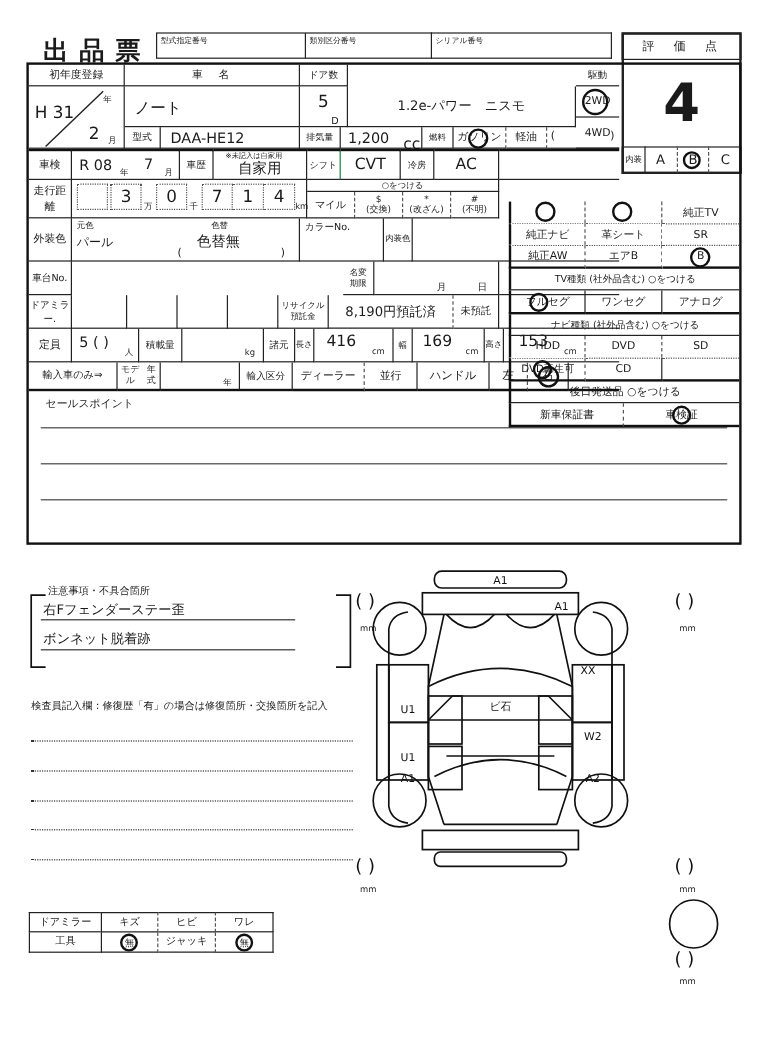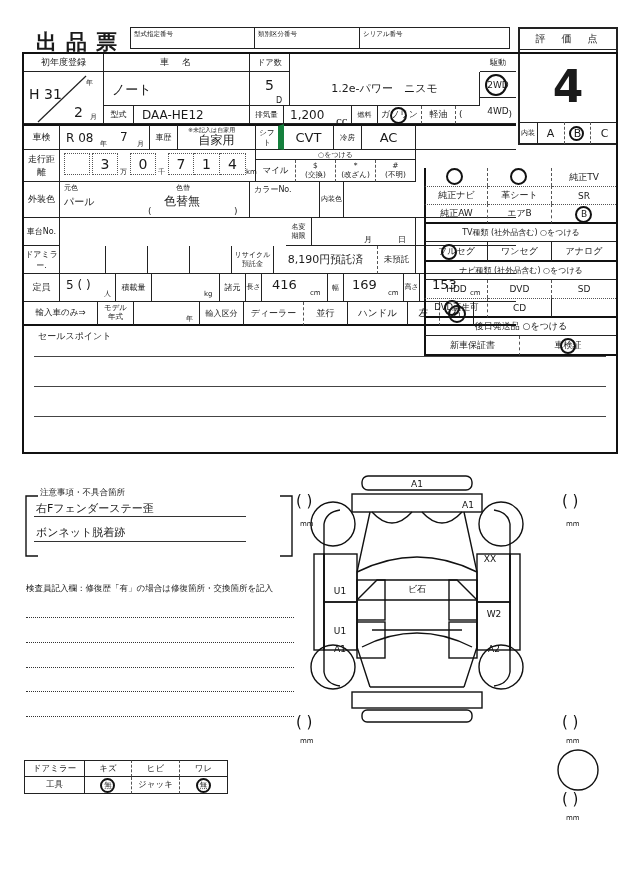--- a/index.html
+++ b/index.html
@@ -136,21 +136,21 @@
     <div class="c" style="width:100%;height:100%;font-size:8px;">型式</div>
   </div>
   <div class="bx" style="left:134px;top:106px;width:116px;height:18px;border:none;border-right:1px solid #222;border-bottom:1px solid #222;">
     <span class="val" style="left:8px;top:2px;font-size:12px;">DAA-HE12</span>
   </div>
   <div class="bx" style="left:250px;top:106px;width:34px;height:18px;border:none;border-right:1px solid #222;border-bottom:1px solid #222;">
     <div class="c" style="width:100%;height:100%;font-size:7.5px;">排気量</div>
   </div>
   <div class="bx" style="left:284px;top:106px;width:68px;height:18px;border:none;border-right:1px solid #222;border-bottom:1px solid #222;">
     <span class="val" style="left:6px;top:2px;font-size:12px;">1,200</span>
-    <span class="val" style="left:52px;top:7px;font-size:13px;font-family:Liberation Serif, serif;">cc</span>
+    <span class="val" style="left:52px;top:7px;font-size:13px;">cc</span>
   </div>
   <div class="bx" style="left:352px;top:106px;width:26px;height:18px;border:none;border-right:1px solid #222;border-bottom:1px solid #222;">
     <div class="c" style="width:100%;height:100%;font-size:7px;">燃料</div>
   </div>
   <div class="bx" style="left:378px;top:106px;width:44px;height:18px;border:none;border-right:1px dashed #555;border-bottom:1px solid #222;">
     <div class="c" style="width:100%;height:100%;font-size:9px;">ガソリン</div>
   </div>
   <div class="omark" style="left:390px;top:107px;width:17px;height:17px;"></div>
   <div class="bx" style="left:422px;top:106px;width:34px;height:18px;border:none;border-right:1px dashed #555;border-bottom:1px solid #222;">
     <div class="c" style="width:100%;height:100%;font-size:9px;">軽油</div>
@@ -169,21 +169,21 @@
     <span class="val" style="left:60px;top:4px;font-size:12px;">7</span>
     <span class="val" style="left:77px;top:13px;font-size:7px;">月</span>
   </div>
   <div class="bx" style="left:150px;top:124px;width:28px;height:26px;border:none;border-right:1px solid #222;border-bottom:1px solid #222;border-top:2px solid #111;">
     <div class="c" style="width:100%;height:100%;font-size:8px;">車歴</div>
   </div>
   <div class="bx" style="left:178px;top:124px;width:78px;height:26px;border:none;border-right:1px solid #222;border-bottom:1px solid #222;border-top:2px solid #111;">
     <span class="val" style="left:10px;top:0px;font-size:6px;">※未記入は自家用</span>
     <div class="c" style="width:100%;height:100%;padding-top:6px;font-size:12px;">自家用</div>
   </div>
-  <div class="bx" style="left:256px;top:124px;width:28px;height:26px;border:none;border-right:6px solid #15803d;border-bottom:1px solid #222;border-top:2px solid #111;">
+  <div class="bx" style="left:256px;top:124px;width:28px;height:26px;border:none;border-right:1px solid #15803d;border-bottom:1px solid #222;border-top:2px solid #111;">
     <div class="c" style="width:100%;height:100%;font-size:7.5px;">シフト</div>
   </div>
   <div class="bx" style="left:284px;top:124px;width:50px;height:26px;border:none;border-right:1px solid #222;border-bottom:1px solid #222;border-top:2px solid #111;">
     <div class="c" style="width:100%;height:100%;font-size:13px;">CVT</div>
   </div>
   <div class="bx" style="left:334px;top:124px;width:28px;height:26px;border:none;border-right:1px solid #222;border-bottom:1px solid #222;border-top:2px solid #111;">
     <div class="c" style="width:100%;height:100%;font-size:7.5px;">冷房</div>
   </div>
   <div class="bx" style="left:362px;top:124px;width:54px;height:26px;border:none;border-right:1px solid #222;border-bottom:1px solid #222;border-top:2px solid #111;">
     <div class="c" style="width:100%;height:100%;font-size:13px;">AC</div>
@@ -336,21 +336,21 @@
   </div>
   <div class="bx" style="left:420px;top:274px;width:96px;height:28px;border:none;border-bottom:1px solid #222;">
     <span class="val" style="left:12px;top:3px;font-size:13px;">153</span>
     <span class="val" style="left:50px;top:15px;font-size:7px;">cm</span>
   </div>
 
   <div class="bx" style="left:24px;top:302px;width:74px;height:24px;border:none;border-right:1px solid #222;border-bottom:2px solid #111;">
     <div class="c" style="width:100%;height:100%;font-size:8.5px;">輸入車のみ⇒</div>
   </div>
   <div class="bx" style="left:98px;top:302px;width:36px;height:24px;border:none;border-right:1px solid #222;border-bottom:2px solid #111;">
-    <div class="c" style="width:100%;height:100%;flex-direction:column;font-size:7.5px;line-height:1.15;">
+    <div class="c" style="width:100%;height:100%;flex-direction:row;font-size:7.5px;line-height:1.15;">
       <span>モデル</span>
       <span>年式</span>
     </div>
   </div>
   <div class="bx" style="left:134px;top:302px;width:66px;height:24px;border:none;border-right:1px solid #222;border-bottom:2px solid #111;">
     <span class="val" style="left:6px;top:4px;font-size:11px;"></span>
     <span class="val" style="left:52px;top:12px;font-size:7px;">年</span>
   </div>
   <div class="bx" style="left:200px;top:302px;width:44px;height:24px;border:none;border-right:1px solid #222;border-bottom:2px solid #111;">
     <div class="c" style="width:100%;height:100%;font-size:8px;">輸入区分</div>

